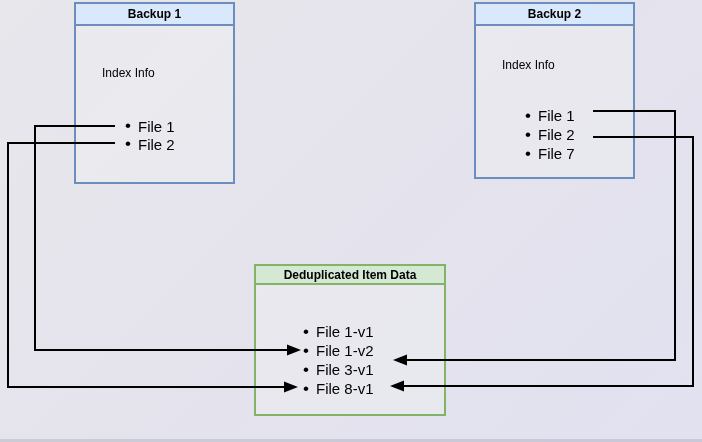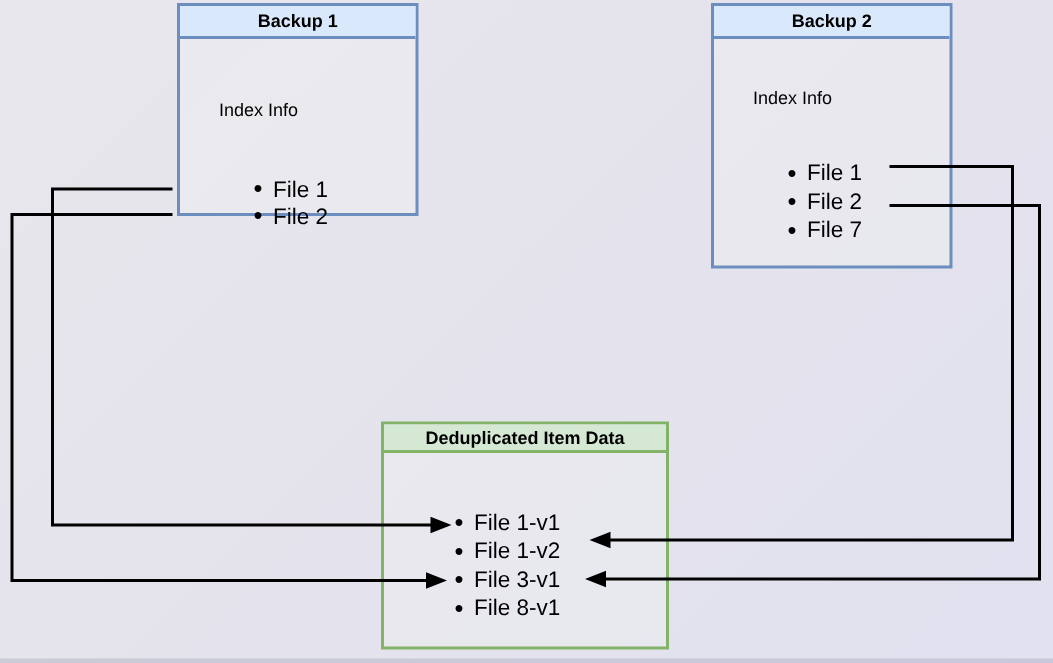--- a/index.html
+++ b/index.html
@@ -21,23 +21,23 @@
   .node{position:absolute;border:2px solid;background:rgba(237,236,240,0.55);}
   .node.blue{border-color:#6c8ebf;}
   .node.green{border-color:#82b366;}
   .node-header{
     display:flex;align-items:center;justify-content:center;
     font-weight:bold;font-size:12px;
     border-bottom:2px solid;
   }
   .node.blue .node-header{background:#dae8fc;border-color:#6c8ebf;height:22px;}
   .node.green .node-header{background:#d5e8d4;border-color:#82b366;height:19px;}
-  #backup1{left:74px;top:2px;width:161px;height:142px;margin-left:44px;}
+  #backup1{left:74px;top:2px;width:161px;height:182px;}
   #backup2{left:474px;top:2px;width:161px;height:177px;}
-  #dedup  {left:254px;top:281px;width:192px;height:152px;}
+  #dedup  {left:254px;top:264px;width:192px;height:152px;}
   .subtitle{position:absolute;font-size:12px;line-height:18px;}
   #backup1 .subtitle{left:26px;top:60px;}
   #backup2 .subtitle{left:26px;top:52px;}
   ul.items{
     list-style:none;margin:0;padding:0;position:absolute;
     font-size:15px;
   }
   ul.items li{display:flex;align-items:center;}
   ul.items li::before{
     content:"\2022";

